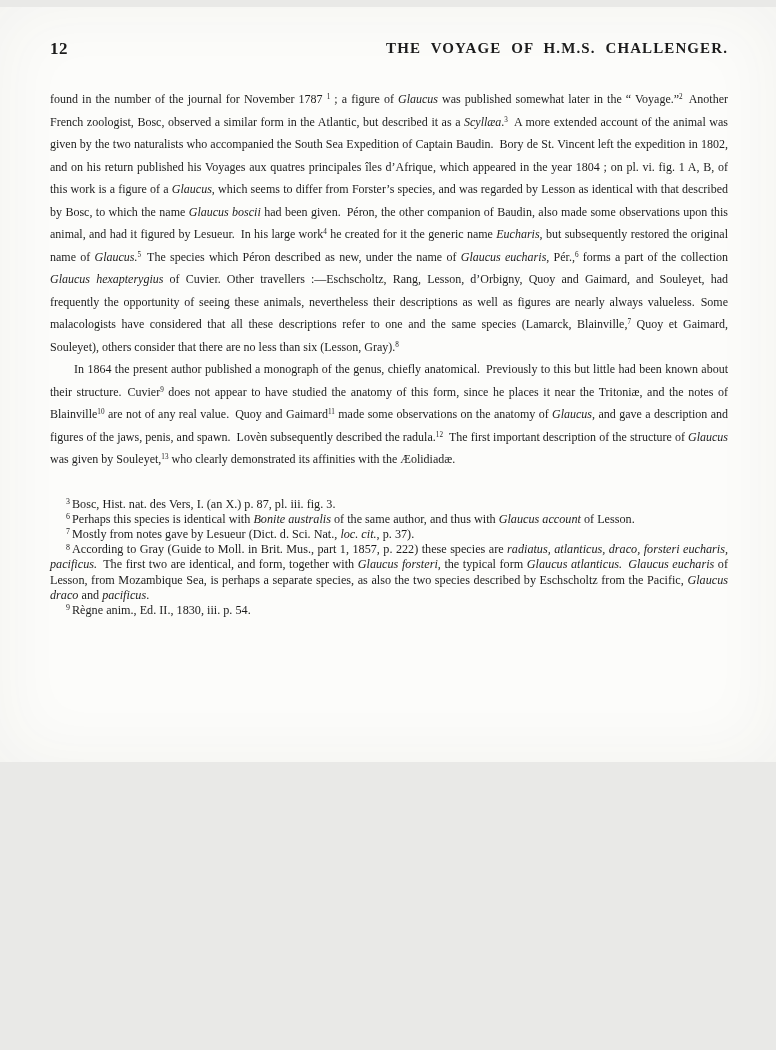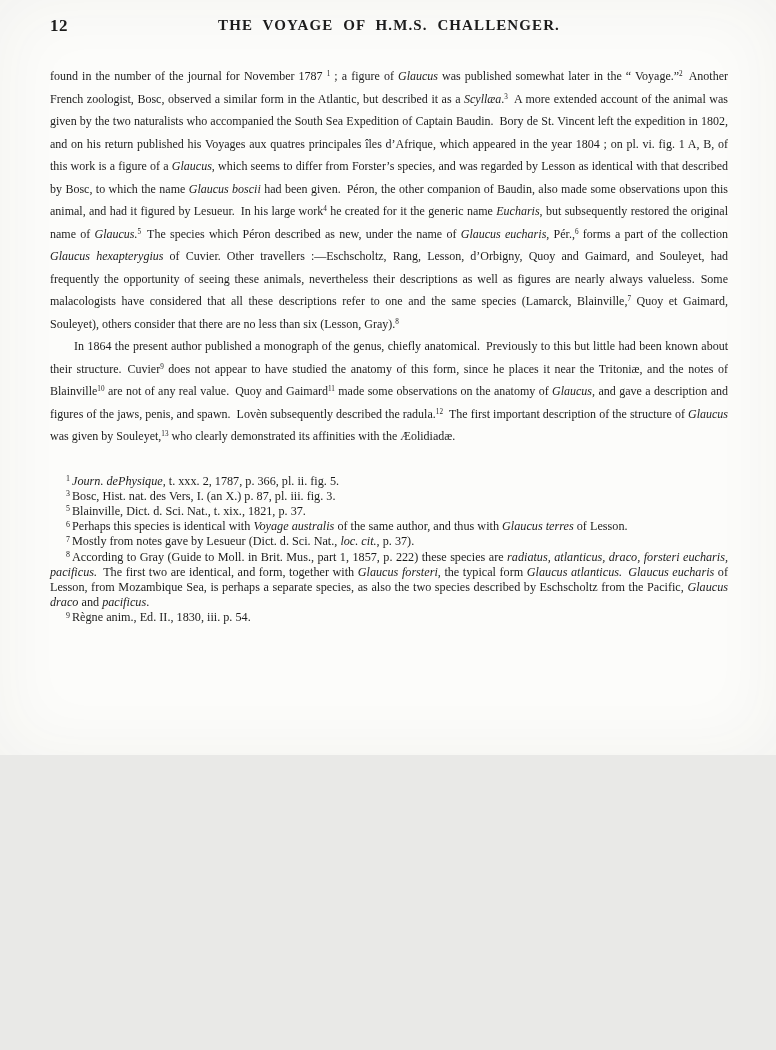--- a/index.html
+++ b/index.html
@@ -4,48 +4,48 @@
 <style>
   html, body {
     margin: 0;
     padding: 0;
     background: #e9e9e7;
   }
   .page {
     position: relative;
     width: 776px;
     height: 755px;
-    margin: 0 auto;
+    margin: 7px auto;
     box-sizing: border-box;
     background: #fcfcfa;
     box-shadow: inset 0 0 70px rgba(60,55,45,0.05);
     color: #1c1c1c;
     font-family: "Liberation Serif", "DejaVu Serif", serif;
-    padding: 16px 48px 0 50px;
+    padding: 32px 48px 0 50px;
     overflow: hidden;
   }
   .page-header {
     position: relative;
     height: 22px;
     margin-bottom: 27px;
   }
   .page-number {
     position: absolute;
     left: 0;
     top: 0;
     font-size: 17px;
     font-weight: bold;
     letter-spacing: 0.5px;
   }
   .running-title {
     position: absolute;
     left: 0;
     right: 0;
     top: 1px;
-    text-align: center;
+    text-align: right;
     font-size: 15px;
     font-weight: bold;
     letter-spacing: 1.1px;
     word-spacing: 5px;
   }
   .body-text {
     font-size: 12px;
     line-height: 22.5px;
     text-align: justify;
   }
@@ -89,22 +89,20 @@
     <span class="running-title">THE VOYAGE OF H.M.S. CHALLENGER.</span>
   </div>
 
   <div class="body-text">
       <p class="para"><span>found in the number of the journal for November 1787 </span><sup class="fnref">1</sup><span> ; a figure of </span><i>Glaucus</i><span> was published somewhat later in the “ Voyage.”</span><sup class="fnref">2</sup><span> Another French zoologist, Bosc, observed a similar form in the Atlantic, but described it as a </span><i>Scyllæa</i><span>.</span><sup class="fnref">3</sup><span> A more extended account of the animal was given by the two naturalists who accompanied the South Sea Expedition of Captain Baudin. Bory de St. Vincent left the expedition in 1802, and on his return published his Voyages aux quatres principales îles d’Afrique, which appeared in the year 1804 ; on pl. vi. fig. 1 A, B, of this work is a figure of a </span><i>Glaucus</i><span>, which seems to differ from Forster’s species, and was regarded by Lesson as identical with that described by Bosc, to which the name </span><i>Glaucus boscii</i><span> had been given. Péron, the other companion of Baudin, also made some observations upon this animal, and had it figured by Lesueur. In his large work</span><sup class="fnref">4</sup><span> he created for it the generic name </span><i>Eucharis</i><span>, but subsequently restored the original name of </span><i>Glaucus.</i><sup class="fnref">5</sup><span> The species which Péron described as new, under the name of </span><i>Glaucus eucharis</i><span>, Pér.,</span><sup class="fnref">6</sup><span> forms a part of the collection </span><i>Glaucus hexapterygius</i><span> of Cuvier. Other travellers :—Eschscholtz, Rang, Lesson, d’Orbigny, Quoy and Gaimard, and Souleyet, had frequently the opportunity of seeing these animals, nevertheless their descriptions as well as figures are nearly always valueless. Some malacologists have considered that all these descriptions refer to one and the same species (Lamarck, Blainville,</span><sup class="fnref">7</sup><span> Quoy et Gaimard, Souleyet), others consider that there are no less than six (Lesson, Gray).</span><sup class="fnref">8</sup></p>
       <p class="para indent"><span>In 1864 the present author published a monograph of the genus, chiefly anatomical. Previously to this but little had been known about their structure. Cuvier</span><sup class="fnref">9</sup><span> does not appear to have studied the anatomy of this form, since he places it near the Tritoniæ, and the notes of Blainville</span><sup class="fnref">10</sup><span> are not of any real value. Quoy and Gaimard</span><sup class="fnref">11</sup><span> made some observations on the anatomy of </span><i>Glaucus</i><span>, and gave a description and figures of the jaws, penis, and spawn. Lovèn subsequently described the radula.</span><sup class="fnref">12</sup><span> The first important description of the structure of </span><i>Glaucus</i><span> was given by Souleyet,</span><sup class="fnref">13</sup><span> who clearly demonstrated its affinities with the Æolidiadæ.</span></p>
     </div>
 
   <div class="footnote-section">
     <div>
-        <p class="footnote"><sup class="fn-num">1</sup><i>Journ. dePhysique</i><span>, t. xxx. 2, 1787, p. 366, pl. ii. fig. 5.</span></p>
         <p class="footnote"><sup class="fn-num">3</sup><span>Bosc, Hist. nat. des Vers, I. (an X.) p. 87, pl. iii. fig. 3.</span></p>
-        <p class="footnote"><sup class="fn-num">5</sup><span>Blainville, Dict. d. Sci. Nat., t. xix., 1821, p. 37.</span></p>
-        <p class="footnote"><sup class="fn-num">6</sup><span>Perhaps this species is identical with </span><i>Voyage australis</i><span> of the same author, and thus with </span><i>Glaucus terres</i><span> of Lesson.</span></p>
+        <p class="footnote"><sup class="fn-num">6</sup><span>Perhaps this species is identical with </span><i>Bonite australis</i><span> of the same author, and thus with </span><i>Glaucus account</i><span> of Lesson.</span></p>
         <p class="footnote"><sup class="fn-num">7</sup><span>Mostly from notes gave by Lesueur (Dict. d. Sci. Nat., </span><i>loc. cit.</i><span>, p. 37).</span></p>
         <p class="footnote"><sup class="fn-num">8</sup><span>According to Gray (Guide to Moll. in Brit. Mus., part 1, 1857, p. 222) these species are </span><i>radiatus, atlanticus, draco, forsteri eucharis, pacificus.</i><span> The first two are identical, and form, together with </span><i>Glaucus forsteri</i><span>, the typical form </span><i>Glaucus atlanticus.</i><span> </span><i>Glaucus eucharis</i><span> of Lesson, from Mozambique Sea, is perhaps a separate species, as also the two species described by Eschscholtz from the Pacific, </span><i>Glaucus draco</i><span> and </span><i>pacificus</i><span>.</span></p>
         <p class="footnote"><sup class="fn-num">9</sup><span>Règne anim., Ed. II., 1830, iii. p. 54.</span></p>
       </div>
   </div>
 </div>
 
 </body></html>

